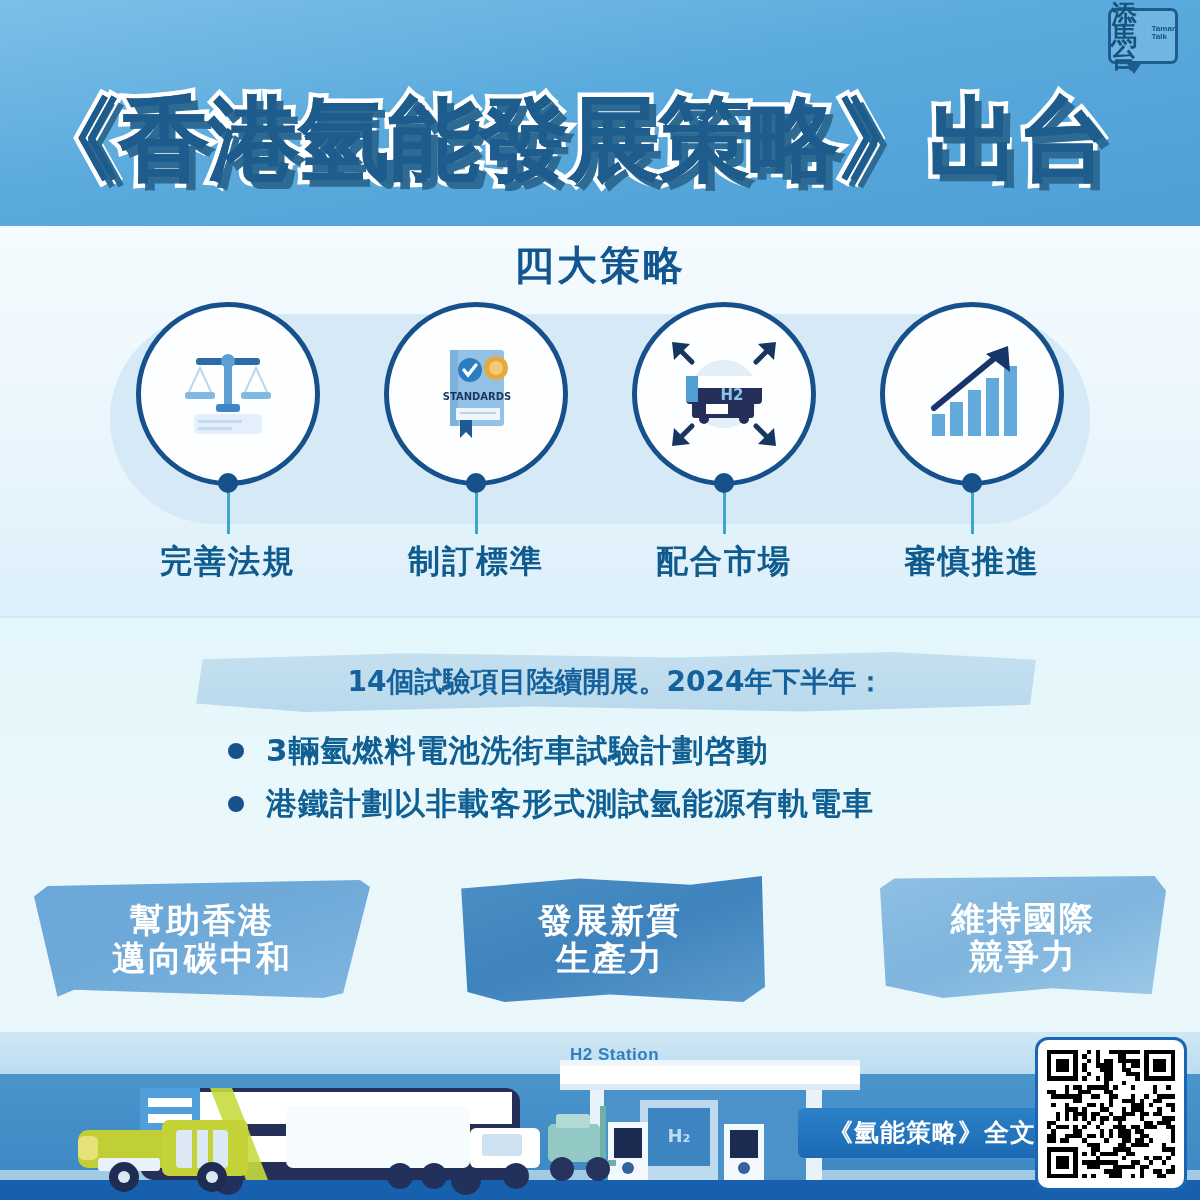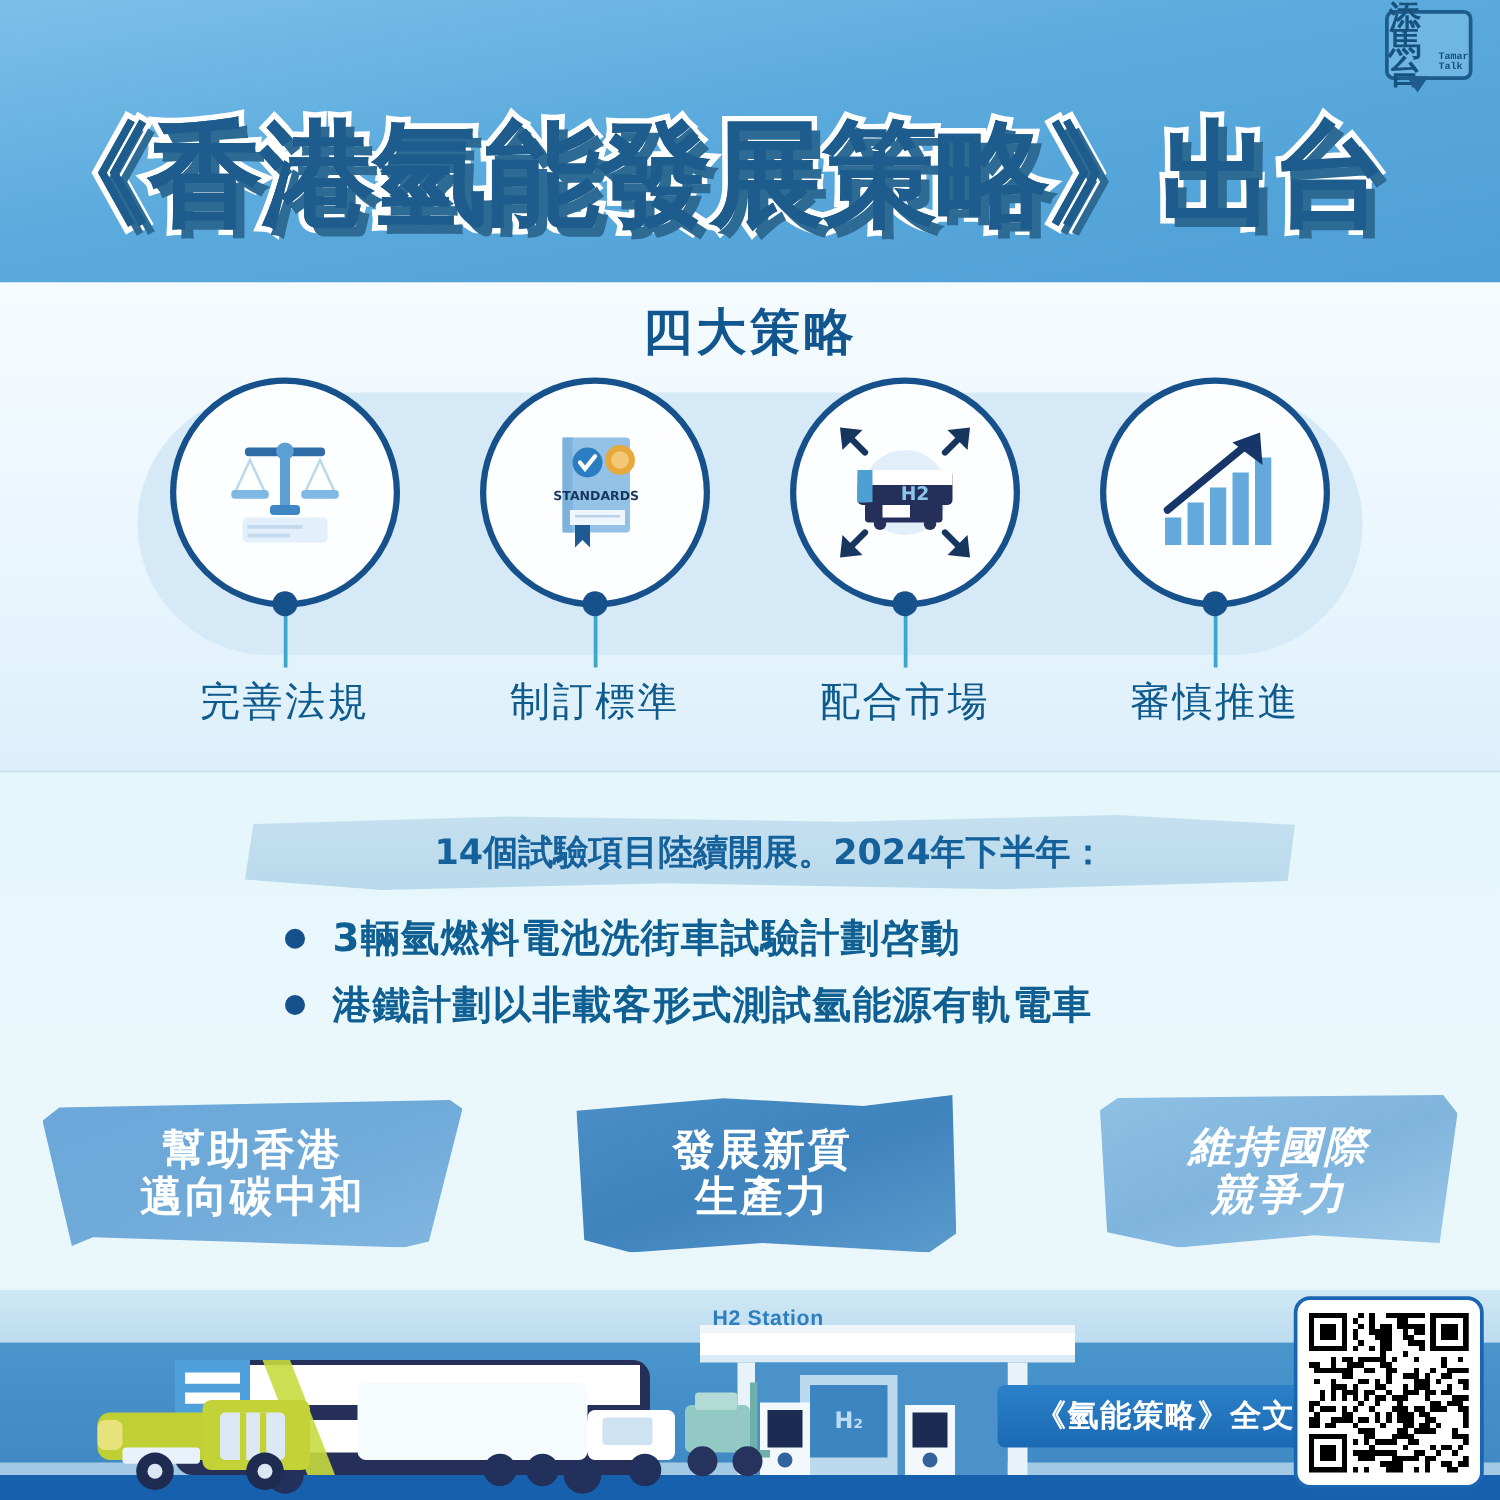--- a/index.html
+++ b/index.html
@@ -50,21 +50,21 @@
   }
   .logo-bubble:after {
     content: ""; position: absolute; left: 14px; bottom: -13px;
     width: 0; height: 0;
     border-left: 9px solid transparent; border-right: 9px solid transparent;
     border-top: 13px solid #1f5c8e;
   }
   .logo-cn { font-size: 26px; font-weight: 700; color: #17527f; line-height: 0.85;
     letter-spacing: -1px; font-family: "DejaVu Sans", sans-serif; }
   .logo-en { font-size: 8px; font-weight: 700; color: #17527f; line-height: 1.0;
-    margin-left: 2px; align-self: flex-end; padding-bottom: 3px; font-family: Liberation Mono, monospace; }
+    margin-left: 2px; align-self: flex-end; padding-bottom: 20px; }
 
   
   .sec-strategy {
     position: absolute; left: 0; top: 226px; width: 1200px; height: 390px;
     background: linear-gradient(180deg, #f5fbfe 0%, #eaf6fd 55%, #dceffa 100%);
   }
   .sec-title {
     position: absolute; left: 0; top: 12px; width: 1200px; text-align: center;
     font-size: 40px; font-weight: 700; color: #12568f; letter-spacing: 3px;
     font-family: "DejaVu Sans", sans-serif;
@@ -81,21 +81,21 @@
     background: #fdfeff; border: 5px solid #17518c;
     display: flex; align-items: center; justify-content: center;
     position: relative;
   }
   .pillar-dot {
     position: absolute; bottom: -12px; left: 50%; transform: translateX(-50%);
     width: 20px; height: 20px; border-radius: 50%; background: #17518c;
   }
   .pillar-stem { width: 3px; height: 44px; background: #3ca6cc; margin-top: 4px; }
   .pillar-label {
-    margin-top: 6px; font-size: 32px; font-weight: 400; color: #0f5b8e;
+    margin-top: 6px; font-size: 32px; font-weight: 700; color: #0f5b8e;
     letter-spacing: 2px; white-space: nowrap;
     font-family: "DejaVu Sans", sans-serif;
   }
 
   
   .sec-pilot {
     position: absolute; left: 0; top: 616px; width: 1200px; height: 416px;
     background: linear-gradient(180deg, #e3f6fb 0%, #eaf8fc 50%, #e9f7fb 100%);
     border-top: 2px solid #cfe6f3;
   }
@@ -131,21 +131,20 @@
   }
   .tag2 {
     left: 455px; top: 0px; width: 310px; height: 126px;
     background: linear-gradient(160deg, #4b8fc6 0%, #3f83bd 50%, #5b9bcd 100%);
     clip-path: polygon(2% 10%, 40% 2%, 76% 7%, 99% 0%, 100% 88%, 93% 100%, 50% 94%, 16% 100%, 4% 92%);
   }
   .tag3 {
     left: 880px; top: 0px; width: 286px; height: 122px;
     background: linear-gradient(160deg, #8fc0e4 0%, #7fb4dd 50%, #9cc9e8 100%);
     clip-path: polygon(5% 2%, 96% 0%, 100% 12%, 95% 97%, 60% 92%, 22% 100%, 2% 90%, 0% 10%);
-    font-style: italic;
   }
 
   
   .sec-bottom {
     position: absolute; left: 0; top: 1032px; width: 1200px; height: 168px;
     overflow: hidden;
   }
   .sky { position: absolute; left:0; top:0; width:1200px; height:42px;
     background: linear-gradient(180deg, #cfe8f5 0%, #bcdcef 100%); }
   .mid { position: absolute; left:0; top:42px; width:1200px; height:106px;

